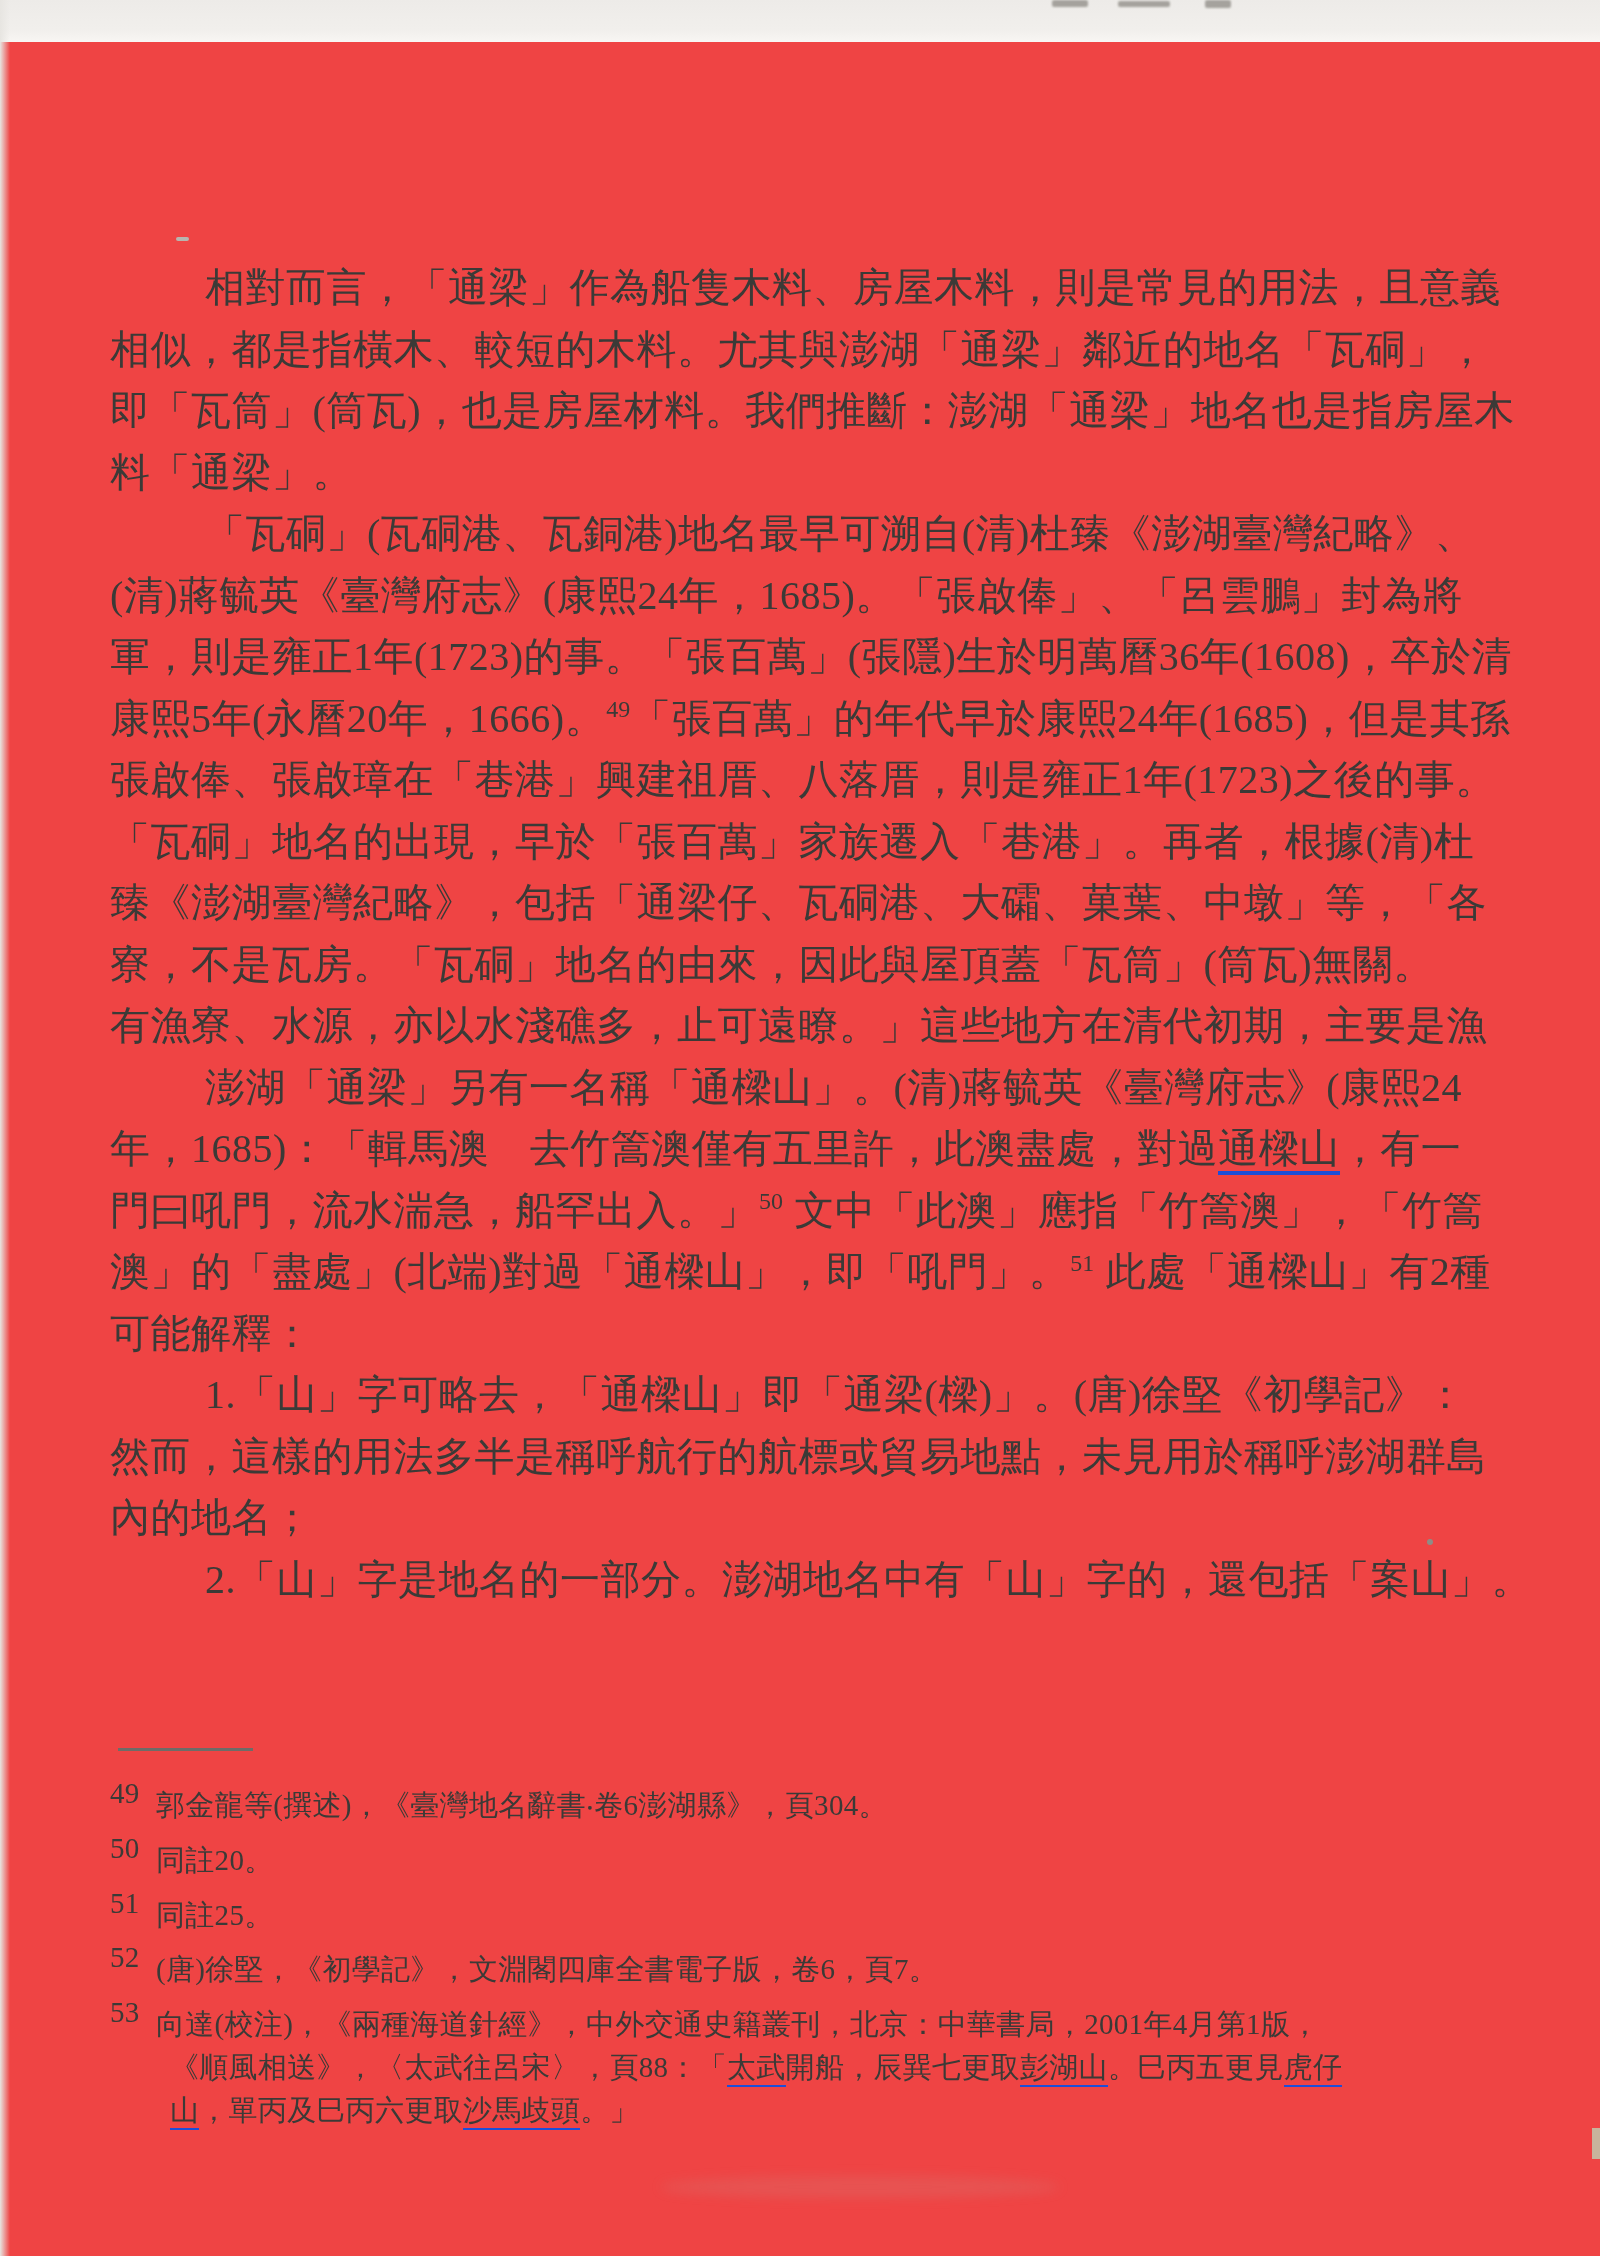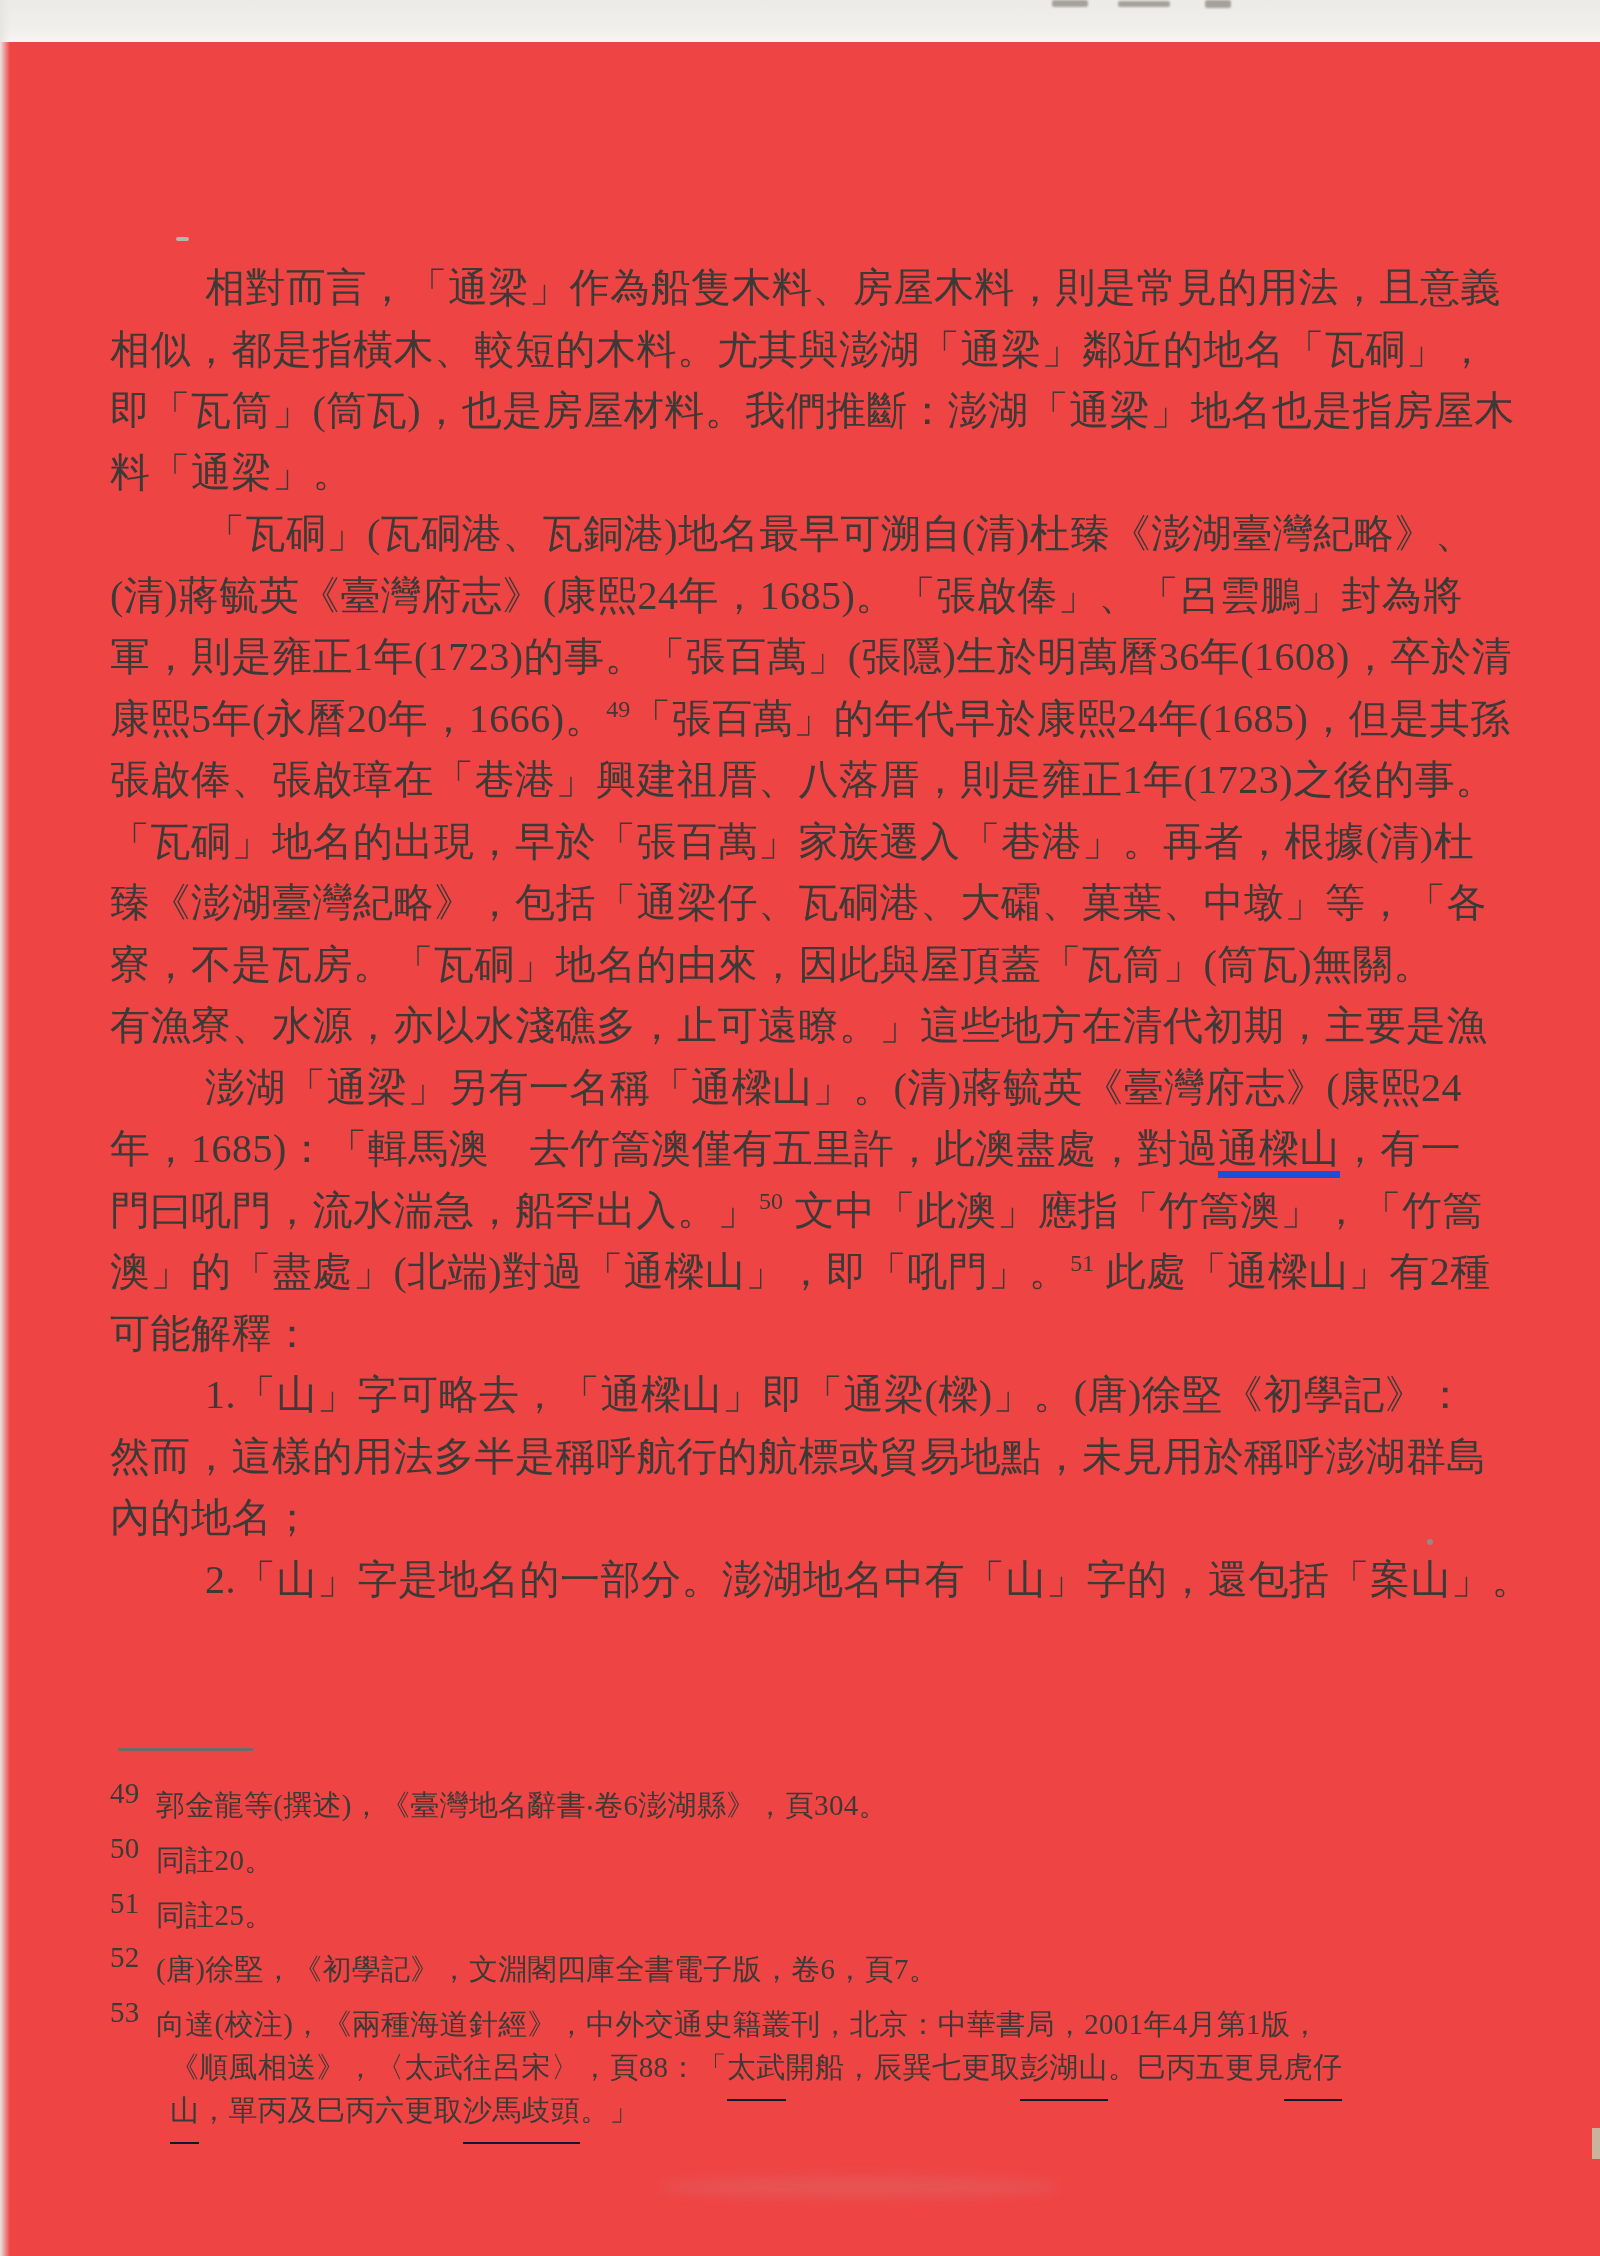--- a/index.html
+++ b/index.html
@@ -29,37 +29,37 @@
   .smudge-bottom{position:absolute;left:660px;top:2176px;width:400px;height:22px;background:rgba(185,180,168,.14);border-radius:50%;filter:blur(6px);}
 
   
   .body-text{
     position:absolute;left:110px;top:257px;width:1400px;
     font-size:40px;line-height:61.5px;letter-spacing:.5px;
   }
   .line{white-space:nowrap;height:61.5px;}
   .line.indent{padding-left:95px;}
   .seg{display:inline;}
-  .seg.u{border-bottom:7px solid #1d4ed8;}
+  .seg.u{border-bottom:4px solid #1d4ed8;}
   .sup{font-size:24px;vertical-align:super;line-height:0;letter-spacing:0;margin:0 1px;}
 
   
   .footnote-separator{
     position:absolute;left:118px;top:1748px;width:135px;height:3px;background:#6e6c68;
   }
   .footnotes{
     position:absolute;left:110px;top:1772px;width:1420px;
     font-size:29px;line-height:42.8px;letter-spacing:.3px;
   }
   .fn-item{display:flex;align-items:flex-start;}
   .fn-num{flex:0 0 46px;}
   .fn-text{flex:1;margin-top:12px;}
   .fn-line{white-space:nowrap;}
   .fn-item[data-idx="4"] .fn-line + .fn-line{padding-left:14px;}
-  .fn-text .seg.u{border-bottom:2px solid #0f172a;padding-bottom:16px;}
+  .fn-text .seg.u{border-bottom:2px solid #1d4ed8;padding-bottom:2px;}
 
   
   .page-number-badge{
     position:absolute;left:1592px;top:2128px;width:84px;height:31px;
     background:#c8b49c;
     display:flex;align-items:center;justify-content:center;
     font-family:"Liberation Sans","DejaVu Sans",sans-serif;
     font-size:25px;color:#514a40;letter-spacing:1px;
   }
 </style>

